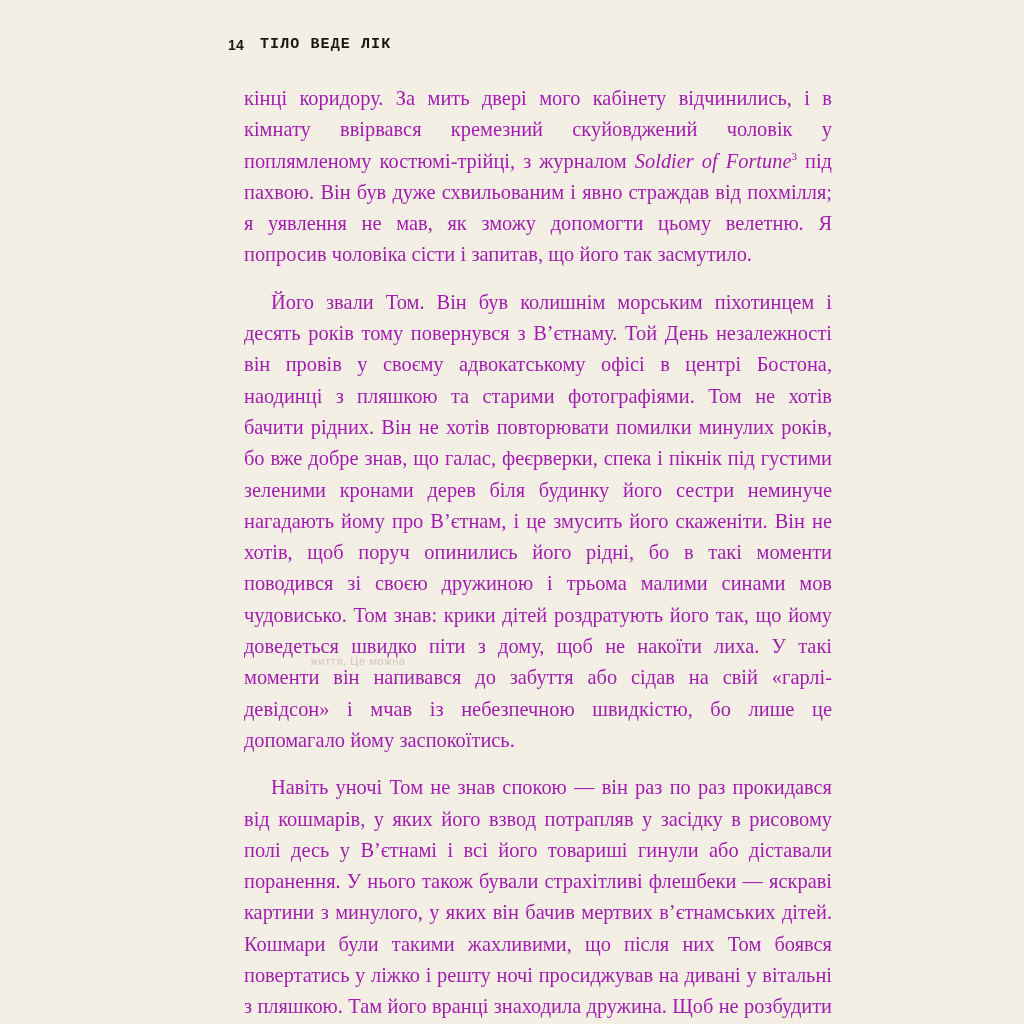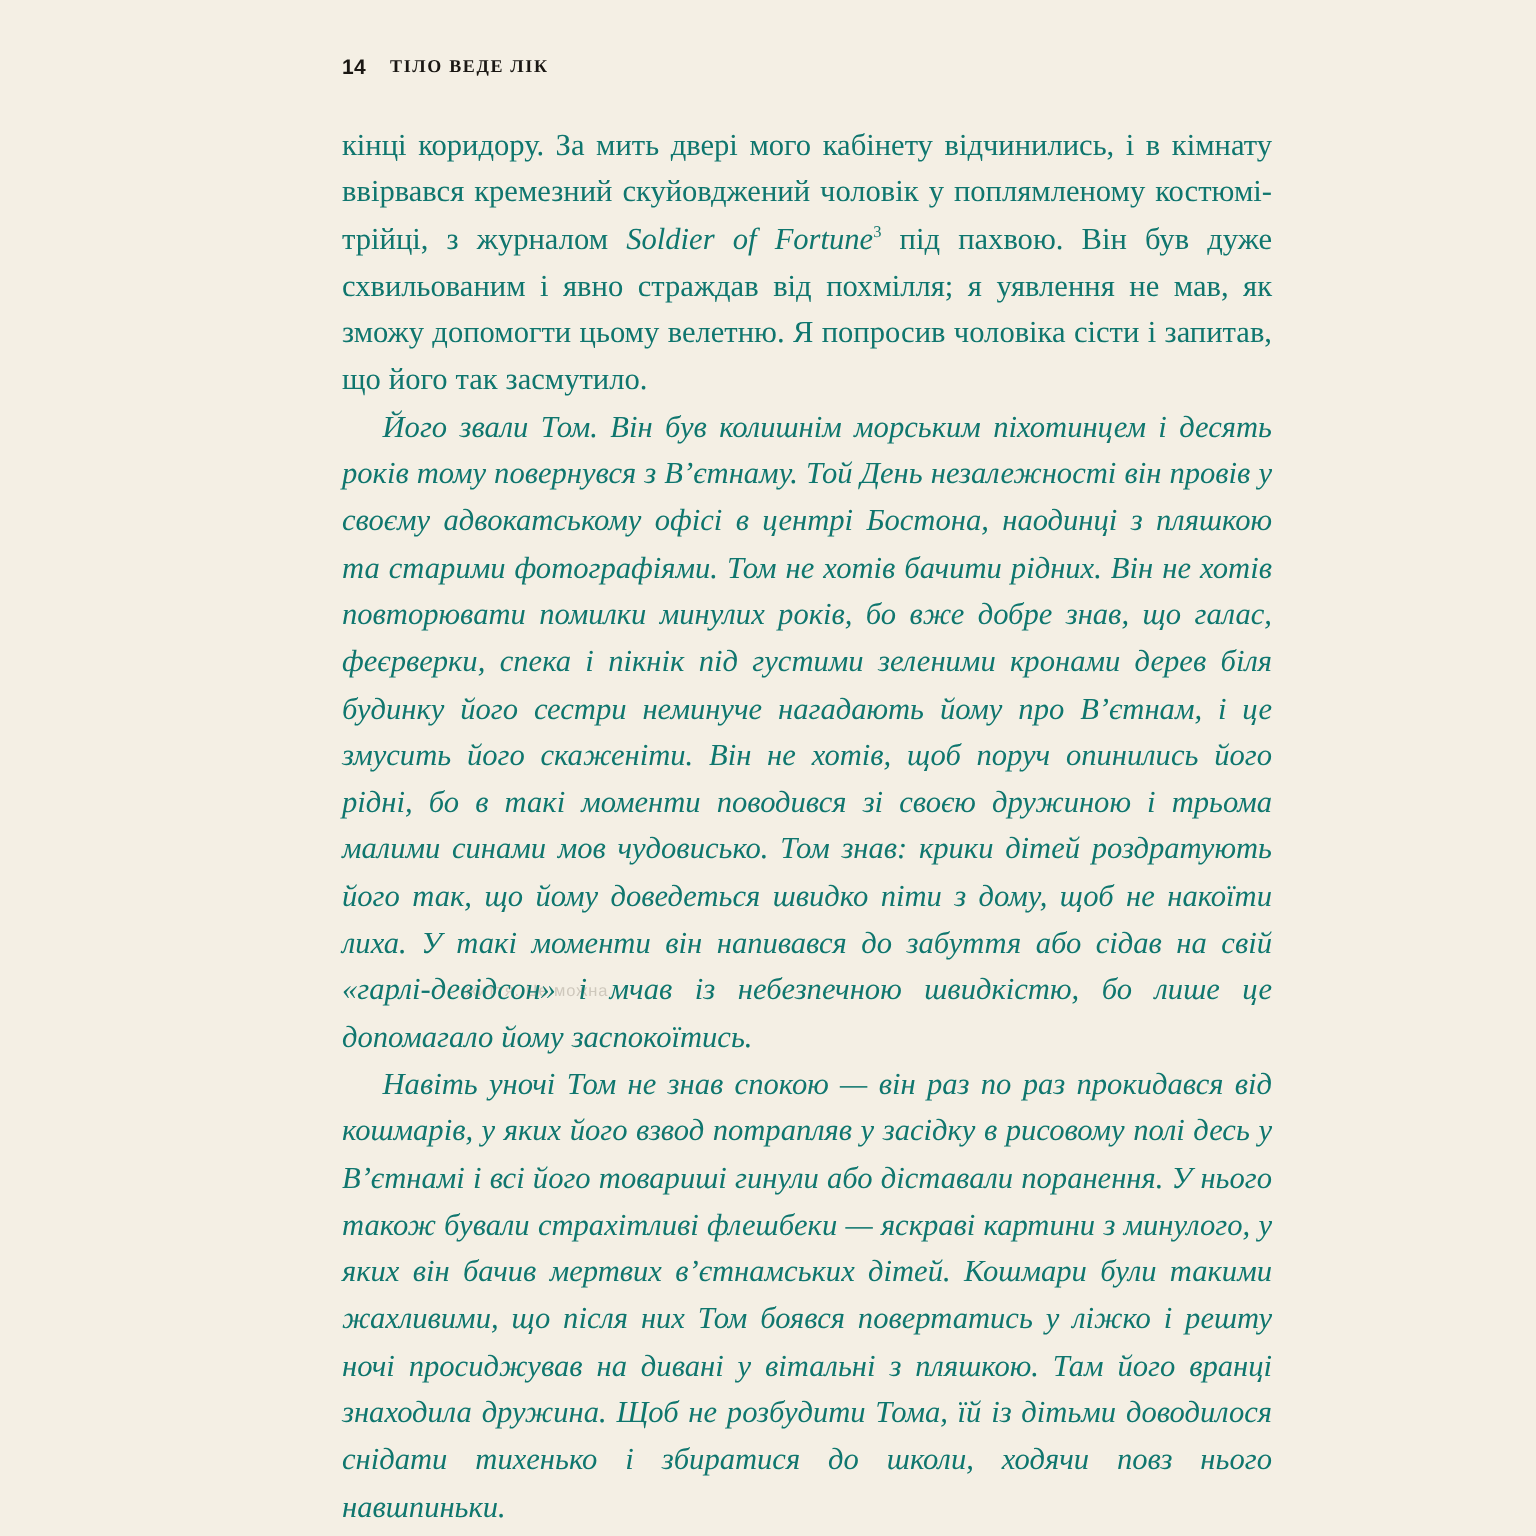--- a/index.html
+++ b/index.html
@@ -33,39 +33,38 @@
     margin-bottom: 30px;
   }
   .folio {
     font-family: "Liberation Sans", sans-serif;
     font-weight: bold;
     font-size: 14px;
     color: #1a1713;
     letter-spacing: 0.2px;
   }
   .head-title {
-    font-family: Liberation Serif, serif;
+    font-family: Liberation Mono, monospace;
     font-weight: bold;
-    font-size: 12px;
+    font-size: 15px;
     letter-spacing: 1.1px;
     color: #1a1713;
   }
   .body-text p {
-    margin: 0;
+    margin: 16px;
     text-align: justify;
     text-justify: inter-word;
     font-size: 20.4px;
     line-height: 31.3px;
-    color: #0f766e;
+    color: #a21caf;
     hyphens: manual;
     word-spacing: 0.2px;
   }
   .body-text p.indent {
     text-indent: 27px;
-    font-style: italic;
   }
   .body-text p + p {
     margin-top: 0;
   }
   .it {
     font-style: italic;
   }
   sup {
     font-size: 11px;
     vertical-align: super;

